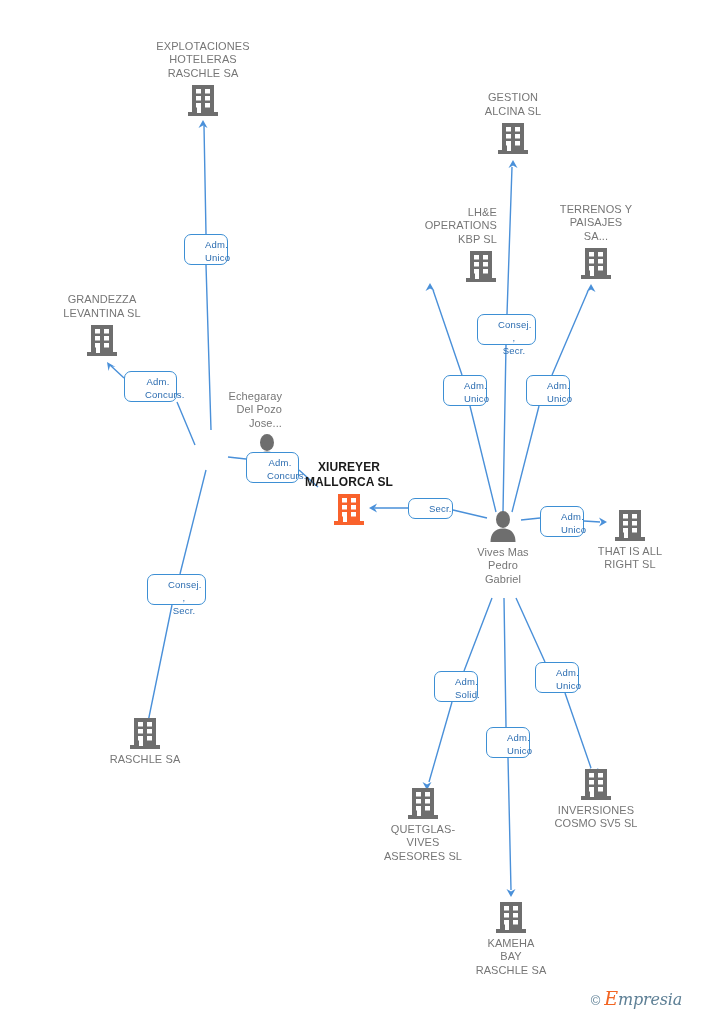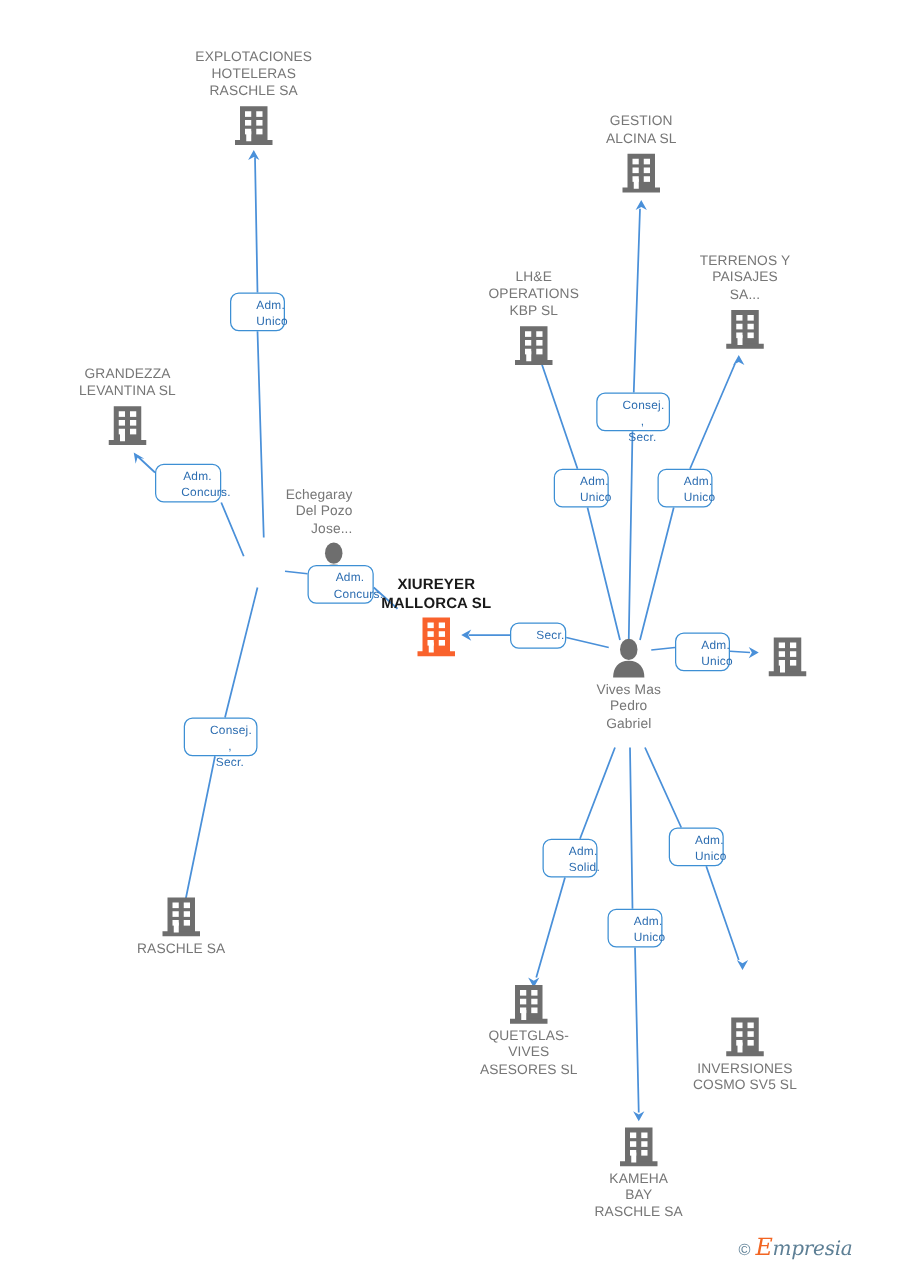--- a/index.html
+++ b/index.html
@@ -211,21 +211,21 @@
             <rect x="1" y="29" width="30" height="4" fill="#6e6e6e"></rect>
             <rect x="9" y="6" width="5" height="4.5" fill="#ffffff"></rect>
             <rect x="18" y="6" width="5" height="4.5" fill="#ffffff"></rect>
             <rect x="9" y="13" width="5" height="4.5" fill="#ffffff"></rect>
             <rect x="18" y="13" width="5" height="4.5" fill="#ffffff"></rect>
             <rect x="9" y="20" width="5" height="4.5" fill="#ffffff"></rect>
             <rect x="18" y="20" width="5" height="4.5" fill="#ffffff"></rect>
             <rect x="10" y="22" width="4" height="8" fill="#ffffff"></rect>
           </svg></span>
       </div>
-      <div class="node company label-above" style="left: 427px; top: 216px;">
+      <div class="node company label-above" style="left: 427px; top: 206px; text-align: right;">
         <span class="label">LH&amp;E
 OPERATIONS
 KBP SL</span>
         <span class="icon-wrap"><svg width="32" height="34" viewBox="0 0 32 34" xmlns="http://www.w3.org/2000/svg">
             <rect x="5" y="2" width="22" height="28" fill="#6e6e6e"></rect>
             <rect x="1" y="29" width="30" height="4" fill="#6e6e6e"></rect>
             <rect x="9" y="6" width="5" height="4.5" fill="#ffffff"></rect>
             <rect x="18" y="6" width="5" height="4.5" fill="#ffffff"></rect>
             <rect x="9" y="13" width="5" height="4.5" fill="#ffffff"></rect>
             <rect x="18" y="13" width="5" height="4.5" fill="#ffffff"></rect>
@@ -264,38 +264,40 @@
             <rect x="5" y="2" width="22" height="28" fill="#6e6e6e"></rect>
             <rect x="1" y="29" width="30" height="4" fill="#6e6e6e"></rect>
             <rect x="9" y="6" width="5" height="4.5" fill="#ffffff"></rect>
             <rect x="18" y="6" width="5" height="4.5" fill="#ffffff"></rect>
             <rect x="9" y="13" width="5" height="4.5" fill="#ffffff"></rect>
             <rect x="18" y="13" width="5" height="4.5" fill="#ffffff"></rect>
             <rect x="9" y="20" width="5" height="4.5" fill="#ffffff"></rect>
             <rect x="18" y="20" width="5" height="4.5" fill="#ffffff"></rect>
             <rect x="10" y="22" width="4" height="8" fill="#ffffff"></rect>
           </svg></span>
+        <span class="label">THAT IS ALL
+RIGHT  SL</span>
       </div>
       <div class="node company" style="left: 423px; top: 786px;">
         <span class="icon-wrap"><svg width="32" height="34" viewBox="0 0 32 34" xmlns="http://www.w3.org/2000/svg">
             <rect x="5" y="2" width="22" height="28" fill="#6e6e6e"></rect>
             <rect x="1" y="29" width="30" height="4" fill="#6e6e6e"></rect>
             <rect x="9" y="6" width="5" height="4.5" fill="#ffffff"></rect>
             <rect x="18" y="6" width="5" height="4.5" fill="#ffffff"></rect>
             <rect x="9" y="13" width="5" height="4.5" fill="#ffffff"></rect>
             <rect x="18" y="13" width="5" height="4.5" fill="#ffffff"></rect>
             <rect x="9" y="20" width="5" height="4.5" fill="#ffffff"></rect>
             <rect x="18" y="20" width="5" height="4.5" fill="#ffffff"></rect>
             <rect x="10" y="22" width="4" height="8" fill="#ffffff"></rect>
           </svg></span>
         <span class="label">QUETGLAS-
 VIVES
 ASESORES SL</span>
       </div>
-      <div class="node company" style="left: 596px; top: 812px;">
+      <div class="node company" style="left: 596px; top: 767px;">
         <span class="icon-wrap"><svg width="32" height="34" viewBox="0 0 32 34" xmlns="http://www.w3.org/2000/svg">
             <rect x="5" y="2" width="22" height="28" fill="#6e6e6e"></rect>
             <rect x="1" y="29" width="30" height="4" fill="#6e6e6e"></rect>
             <rect x="9" y="6" width="5" height="4.5" fill="#ffffff"></rect>
             <rect x="18" y="6" width="5" height="4.5" fill="#ffffff"></rect>
             <rect x="9" y="13" width="5" height="4.5" fill="#ffffff"></rect>
             <rect x="18" y="13" width="5" height="4.5" fill="#ffffff"></rect>
             <rect x="9" y="20" width="5" height="4.5" fill="#ffffff"></rect>
             <rect x="18" y="20" width="5" height="4.5" fill="#ffffff"></rect>
             <rect x="10" y="22" width="4" height="8" fill="#ffffff"></rect>

